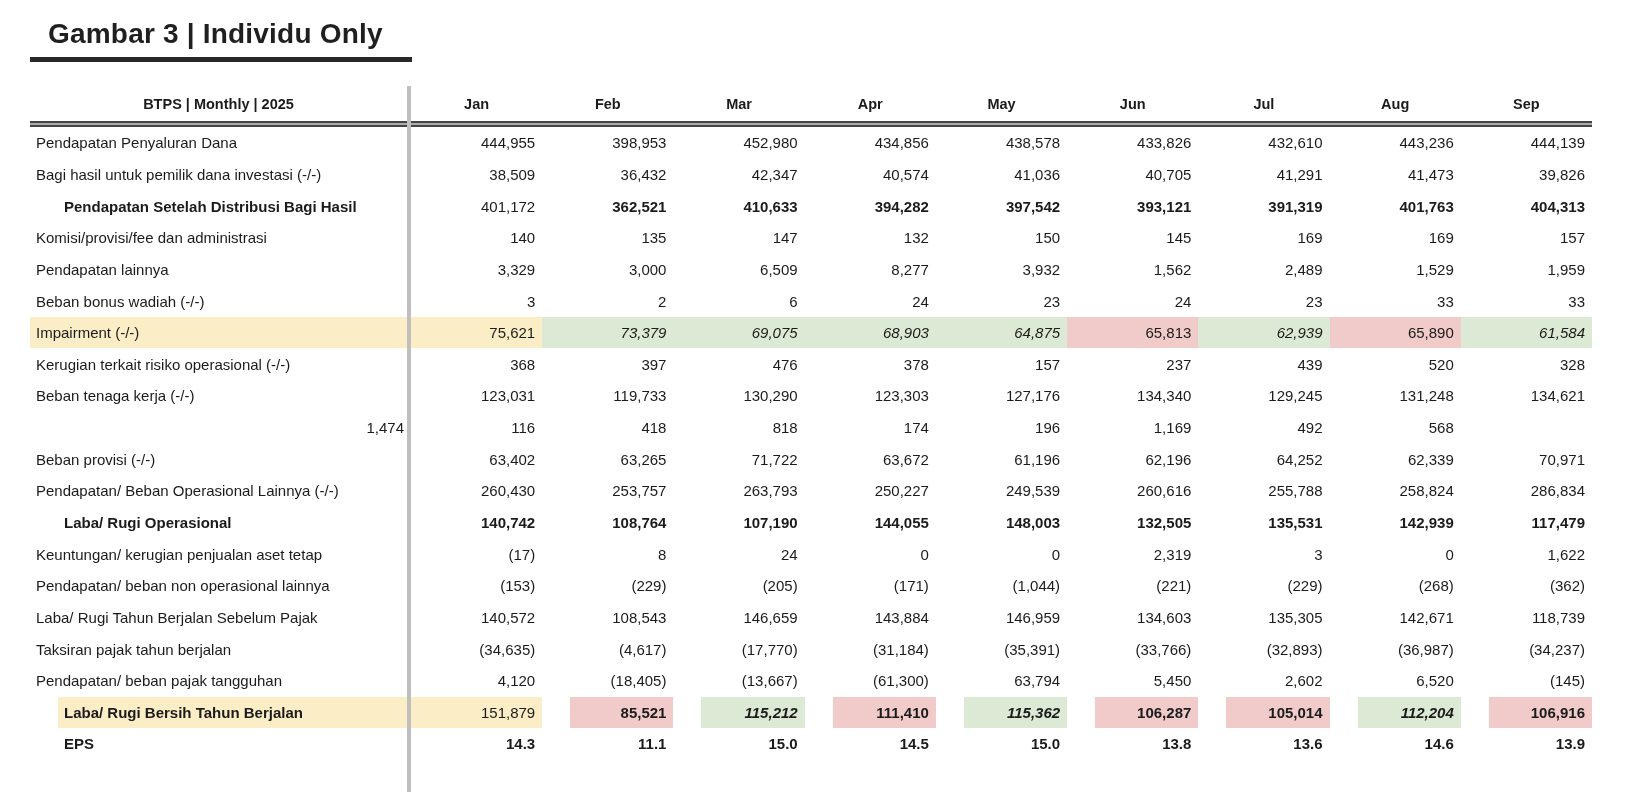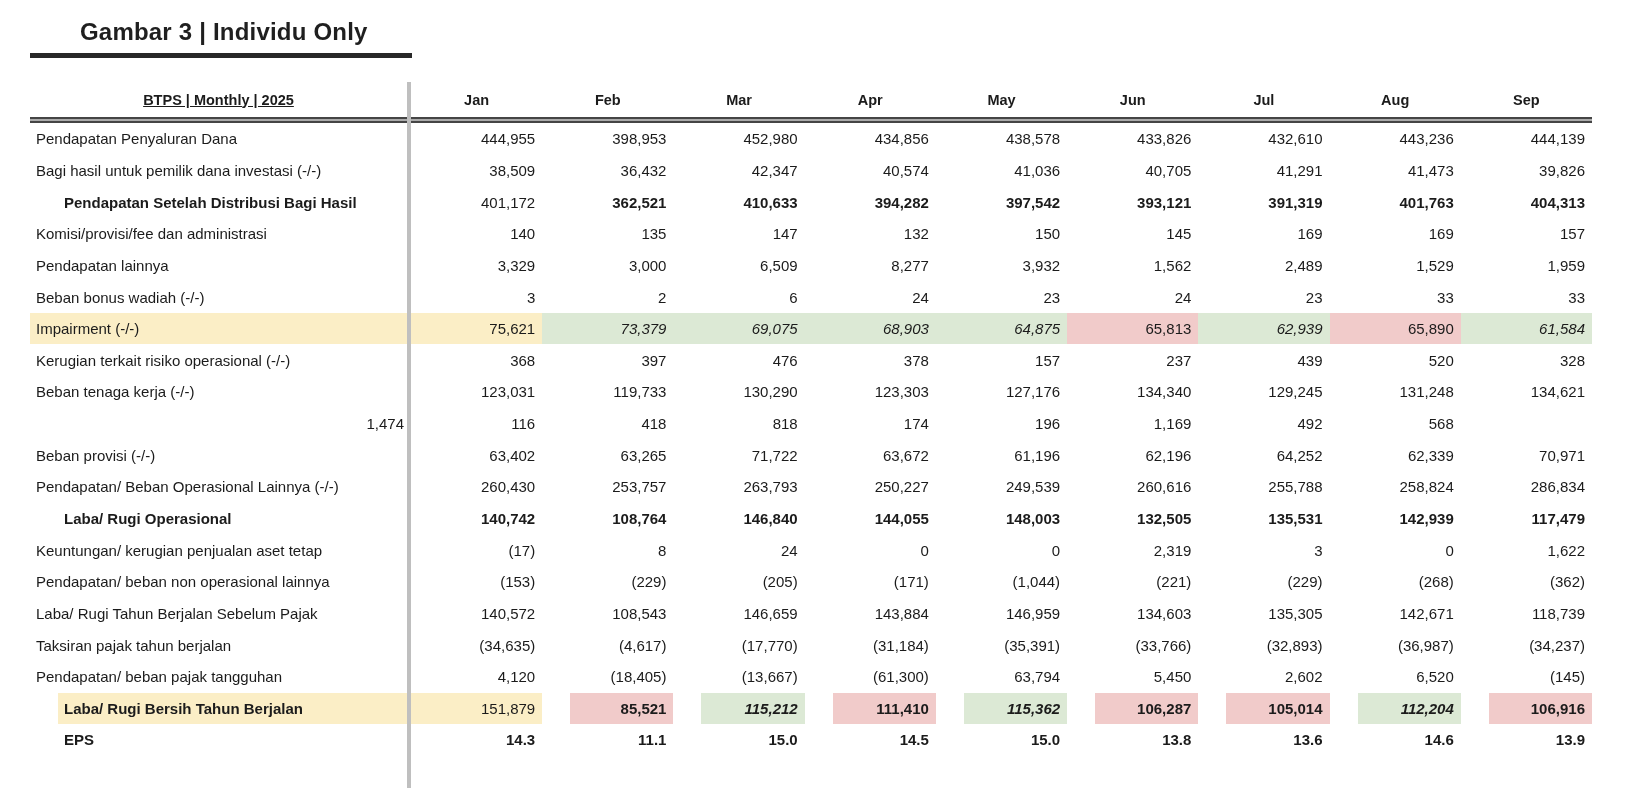--- a/index.html
+++ b/index.html
@@ -19,44 +19,43 @@
     color:var(--c-text);
     overflow:hidden;
   }
   .title-wrap{
     margin:14px 0 0 30px;
     width:364px;
     padding:4px 0 7px 18px;
     border-bottom:5px solid var(--c-underline);
   }
   .title{
-    font-size:24px;font-weight:700;letter-spacing:.2px;color:#1f1f1f;
+    font-size:28px;font-weight:700;letter-spacing:.2px;color:#1f1f1f;
     white-space:nowrap;
-    margin-left:32px;
   }
   .tbl{
     position:relative;
     margin:24px 0 0 30px;
     width:1562px;
     font-size:15px;
   }
   .vdivider{
     position:absolute;left:377px;top:0;width:4px;height:706px;
     background:var(--c-divider);z-index:5;
   }
   .thead,.row{
     display:grid;
     grid-template-columns:381px repeat(9,1fr);
     align-items:center;
   }
   .thead{height:35px;}
   .hcell{
     text-align:center;font-weight:700;font-size:14.5px;
   }
-  .hcell.corner{padding-right:4px;text-decoration:underline;}
+  .hcell.corner{padding-right:4px;}
   .hrule{
     height:2px;background:var(--c-rule-gray);
     border-top:2px solid var(--c-rule-dark);
     border-bottom:2px solid var(--c-rule-dark);
   }
   .row{height:31.65px;}
   .cell{height:100%;display:flex;align-items:center;box-sizing:border-box;}
   .cell.label{padding-left:6px;white-space:nowrap;}
   .cell.val{justify-content:flex-end;padding-right:7px;font-variant-numeric:tabular-nums;}
   .b{font-weight:700;margin-left:28px;}
@@ -227,21 +226,21 @@
         <div class="cell val">249,539</div>
         <div class="cell val">260,616</div>
         <div class="cell val">255,788</div>
         <div class="cell val">258,824</div>
         <div class="cell val">286,834</div>
       </div>
       <div class="row">
         <div class="cell label b">Laba/ Rugi Operasional</div>
         <div class="cell val b">140,742</div>
         <div class="cell val b">108,764</div>
-        <div class="cell val b">146,840</div>
+        <div class="cell val b">107,190</div>
         <div class="cell val b">144,055</div>
         <div class="cell val b">148,003</div>
         <div class="cell val b">132,505</div>
         <div class="cell val b">135,531</div>
         <div class="cell val b">142,939</div>
         <div class="cell val b">117,479</div>
       </div>
       <div class="row">
         <div class="cell label">Keuntungan/ kerugian penjualan aset tetap</div>
         <div class="cell val">(17)</div>

